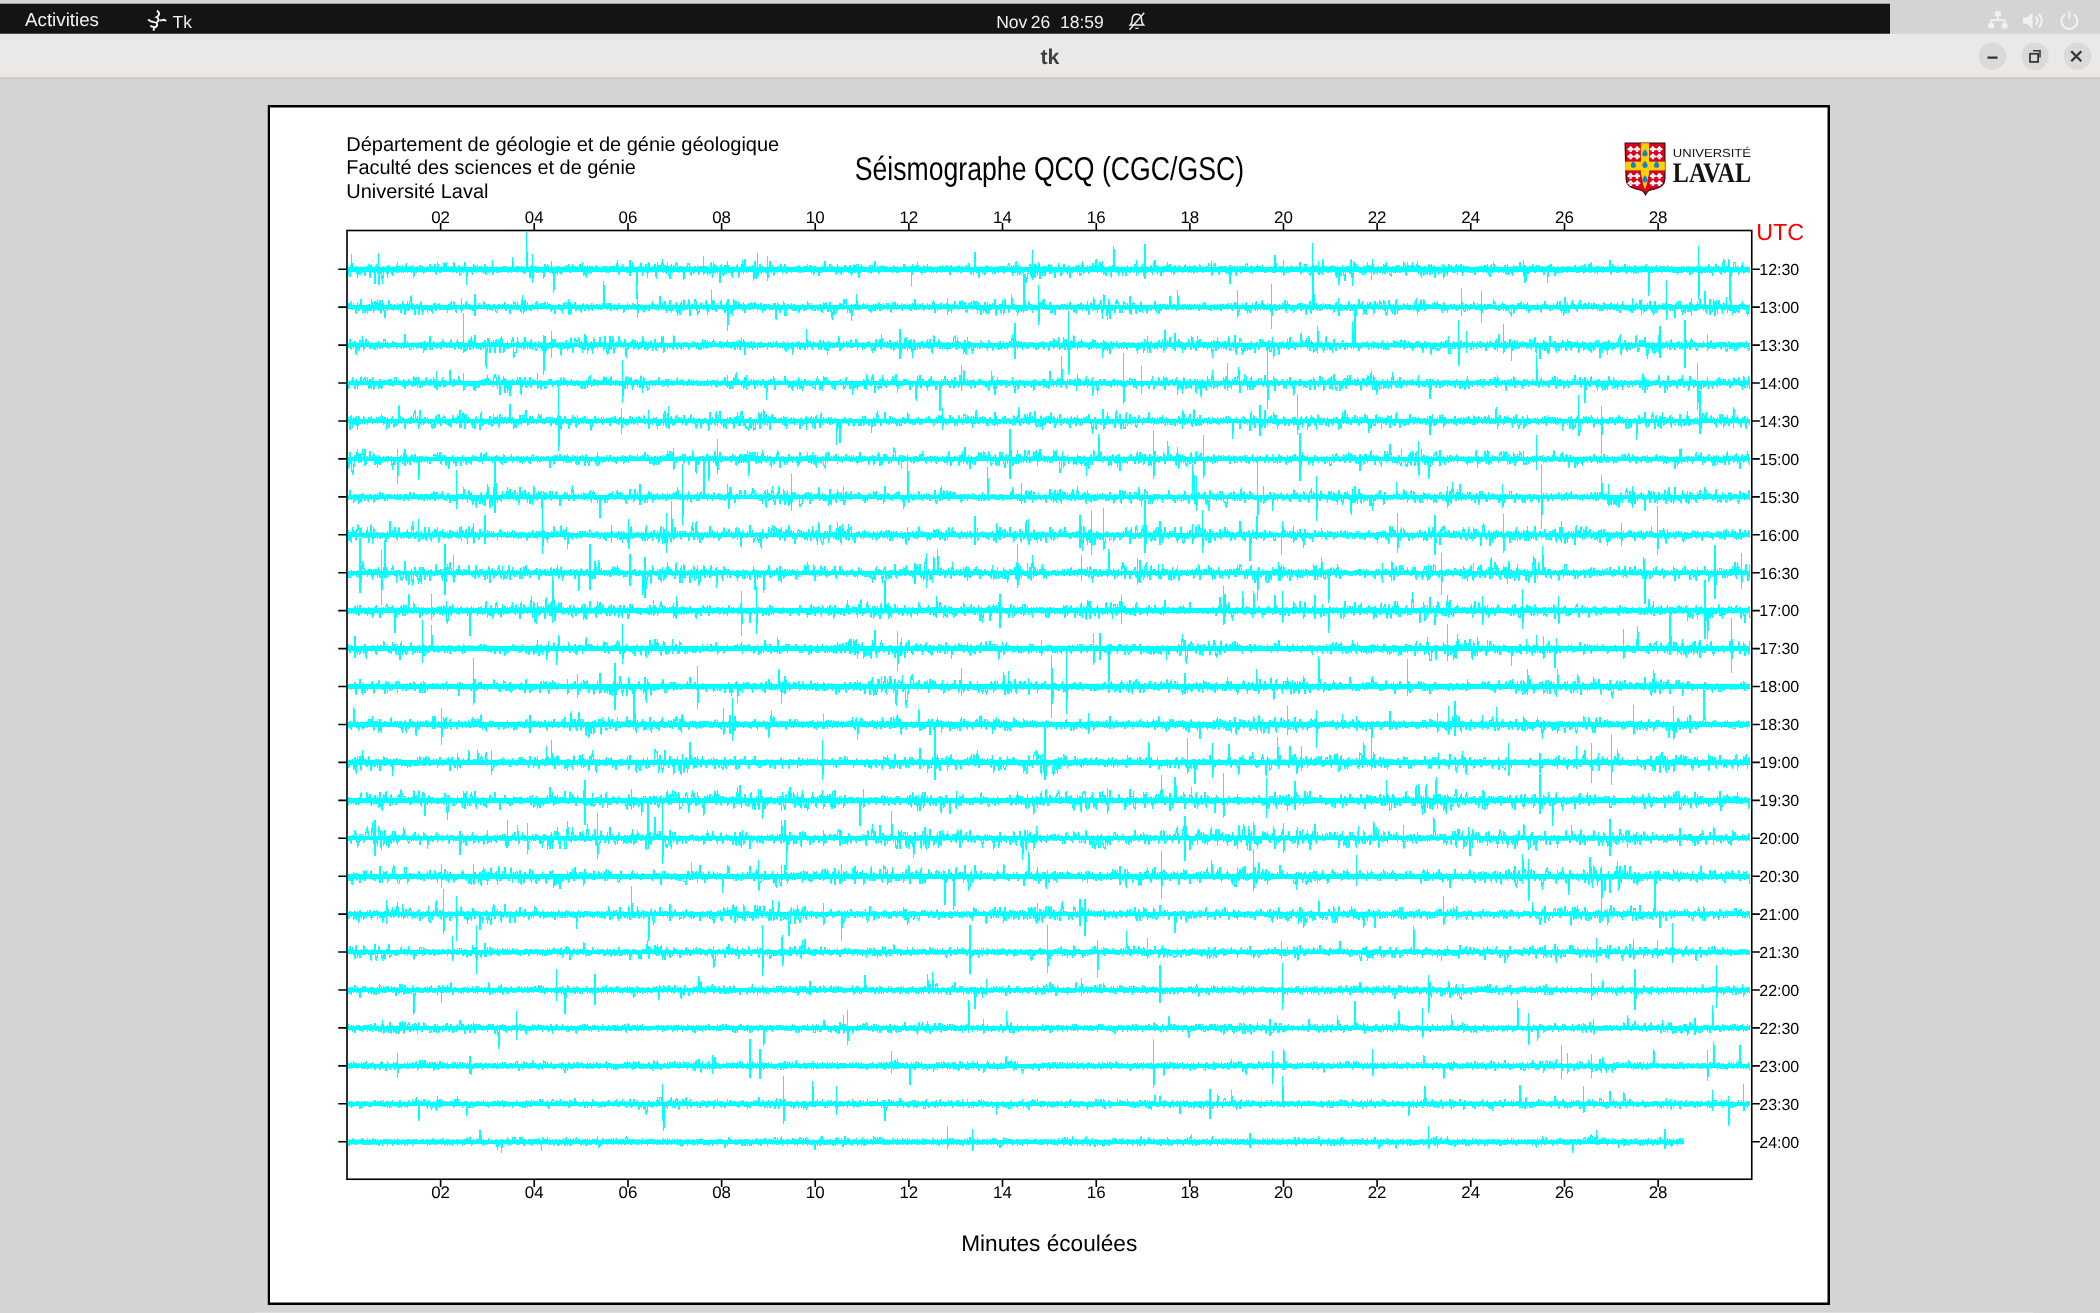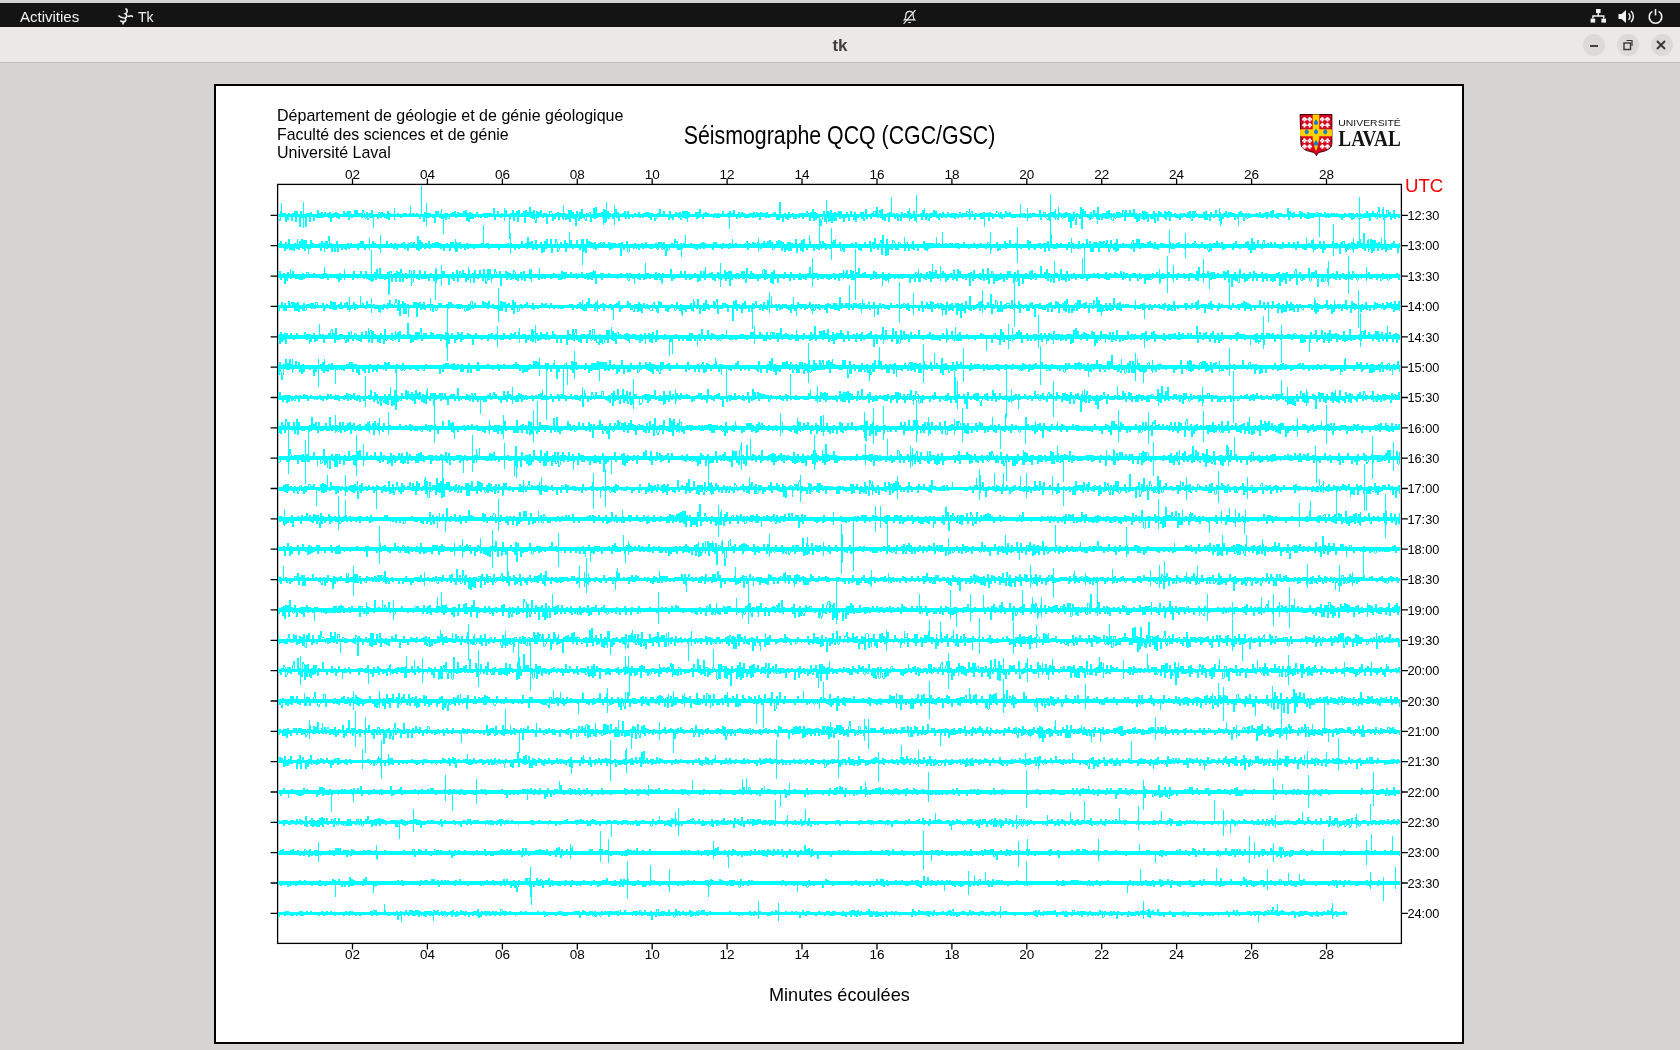--- a/index.html
+++ b/index.html
@@ -1,34 +1,35 @@
 <!DOCTYPE html>
 <html><head><meta charset="utf-8"><title>tk</title><style>
 html,body{margin:0;padding:0;width:1680px;height:1050px;overflow:hidden;background:#d6d4d2;font-family:"Liberation Sans",sans-serif;}
-#topbar{position:absolute;left:0;top:3px;width:1680px;height:27px;background:#141414;color:#f3f1ef;text-decoration:underline;}
+#topbar{position:absolute;left:0;top:3px;width:1512px;height:27px;background:#141414;color:#f3f1ef;text-decoration:underline;}
 #topbar .act{position:absolute;left:20px;top:5px;font-size:15px;}
 #topbar .tkapp{position:absolute;left:116px;top:6px;font-size:14px;}
 #topbar .clock{position:absolute;left:0;top:6px;width:1680px;text-align:center;font-size:14px;}
 #titlebar{position:absolute;left:0;top:27px;width:1680px;height:35px;background:#ebe9e8;border-bottom:1px solid #c0bcb8;}
 #titlebar .t{position:absolute;left:0;top:9px;width:1680px;text-align:center;font-weight:bold;font-size:17px;color:#403f3e;}
 .wbtn{position:absolute;top:34px;width:22px;height:22px;border-radius:50%;background:#dcdad8;}
 #canvas{position:absolute;left:214px;top:84px;width:1250px;height:960px;}
 </style></head>
 <body>
 <div id="topbar">
  <div class="act">Activities</div>
  <svg style="position:absolute;left:116px;top:4px" width="19" height="19" viewBox="0 0 19 19">
    <g stroke="#f5f3f1" stroke-width="1.6" fill="none">
    <path d="M9.5 1.5c2.5 1.5 2.3 4-0.2 5.2c2 0.9 2 3.3-0.4 4.5c1.5 1.2 1 3.2-1.4 3.9l-0.8 2.4"></path>
    <path d="M2.5 8.5c1.6 1.8 3.6 2.4 5.3 2.1"></path>
    <path d="M4.2 13.6c1.4 1 2.7 1.2 4 0.9"></path>
    <path d="M11.5 9.5l3.8-0.7 1.7 0.9"></path>
    </g>
  </svg>
  <div class="tkapp" style="left:138px">Tk</div>
+ <div class="clock">Nov 26&nbsp; 18:59</div>
  <svg style="position:absolute;left:901px;top:6px" width="17" height="16" viewBox="0 0 17 16">
    <g stroke="#ededed" stroke-width="1.2" fill="none">
    <path d="M8.5 2.4c2.4 0 3.7 1.8 3.7 4c0 2.9 0.8 3.9 1.5 4.5H3.3c0.7-0.6 1.5-1.6 1.5-4.5c0-2.2 1.3-4 3.7-4z"></path>
    <path d="M6.8 13.1c0.3 1.4 3.1 1.4 3.4 0z" fill="#ededed" stroke="none"></path>
    <path d="M2.6 14.8L14.4 1.2"></path>
    </g>
  </svg>
  <svg style="position:absolute;left:1589px;top:5px" width="18" height="17" viewBox="0 0 18 17">
    <g fill="#f3f1ef" stroke="#f3f1ef">
    <rect x="7" y="1" width="4.6" height="4" fill="#f3f1ef" stroke="none"></rect>

